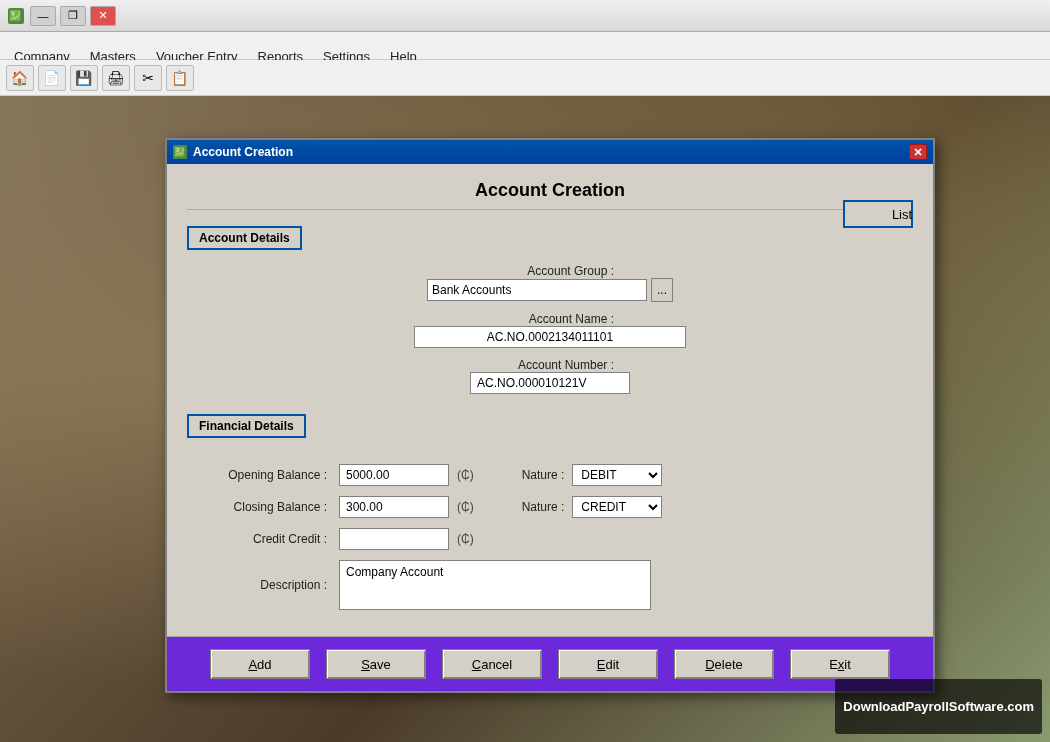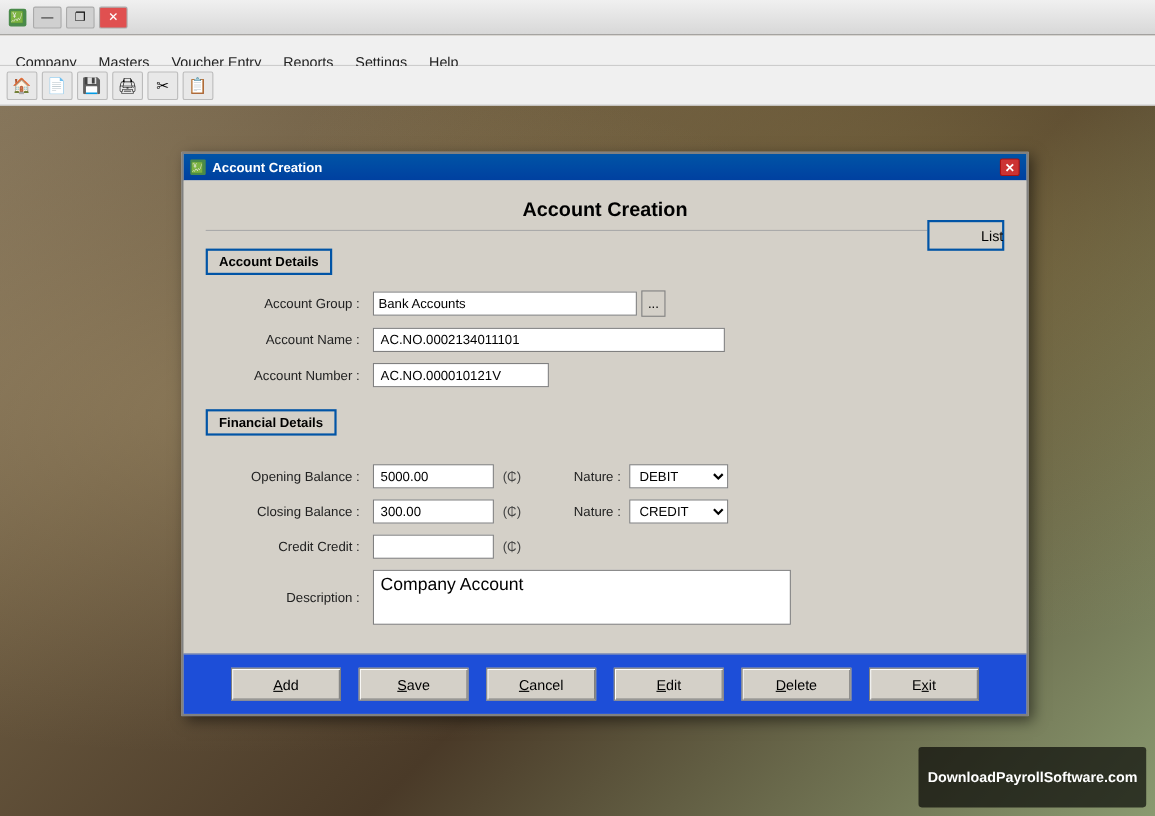--- a/index.html
+++ b/index.html
@@ -177,20 +177,21 @@
       font-weight: bold;
       margin-bottom: 14px;
       background: #d4d0c8;
       color: #000;
     }
 
     .form-row {
       display: flex;
       align-items: center;
       margin-bottom: 10px;
+      flex-direction: column;
     }
     .form-label {
       width: 140px;
       text-align: right;
       margin-right: 12px;
       font-size: 12px;
       color: #222;
     }
     .form-input {
       border: 1px solid #808080;
@@ -199,21 +200,21 @@
       font-size: 12px;
       outline: none;
     }
 
     .account-group-row {
       display: flex;
       align-items: center;
       gap: 4px;
     }
     .dropdown-select {
-      width: 240px;
+      width: 220px;
       border: 1px solid #808080;
       background: white;
       padding: 3px 4px;
       font-size: 12px;
       appearance: none;
       -webkit-appearance: none;
       cursor: pointer;
     }
     .dropdown-btn {
       width: 22px; height: 24px;
@@ -260,47 +261,47 @@
       color: #444;
     }
     .fin-nature-label {
       margin-left: 40px;
       margin-right: 8px;
       font-size: 12px;
       color: #222;
     }
 
     .description-textarea {
-      width: 380px;
+      width: 312px;
       height: 50px;
       border: 1px solid #808080;
       background: white;
       padding: 4px 6px;
-      font-size: 16px;
+      font-size: 12px;
       resize: none;
       font-family: inherit;
     }
 
     
     .list-btn {
       position: absolute;
       right: 20px;
       top: 60px;
       width: 70px;
       height: 28px;
       background: #d4d0c8;
       border: 2px solid #0054a6;
       cursor: pointer;
       font-size: 13px;
       display: flex; align-items: center; justify-content: center; padding-left: 48px;
     }
 
     
     .dialog-footer {
-      background: #1d4ed8;
+      background: #6d28d9;
       border-top: 1px solid #aaa;
       padding: 12px 20px;
       display: flex;
       justify-content: center;
       gap: 16px;
     }
     .footer-btn {
       width: 100px;
       height: 30px;
       background: #d4d0c8;
@@ -389,21 +390,21 @@
           <select class="dropdown-select">
             <option>Bank Accounts</option>
           </select>
           <div class="dropdown-btn">...</div>
         </div>
       </div>
 
       
       <div class="form-row">
         <span class="form-label">Account Name :</span>
-        <input class="form-input" style="width: 320px;" type="text" value="AC.NO.0002134011101">
+        <input class="form-input" style="width: 272px; text-align: center;" type="text" value="AC.NO.0002134011101">
       </div>
 
       
       <div class="form-row">
         <span class="form-label">Account Number :</span>
         <input class="form-input" style="width: 160px;" type="text" value="AC.NO.000010121V">
       </div>
 
       
       <div style="margin-top: 20px; margin-bottom: 12px;">

